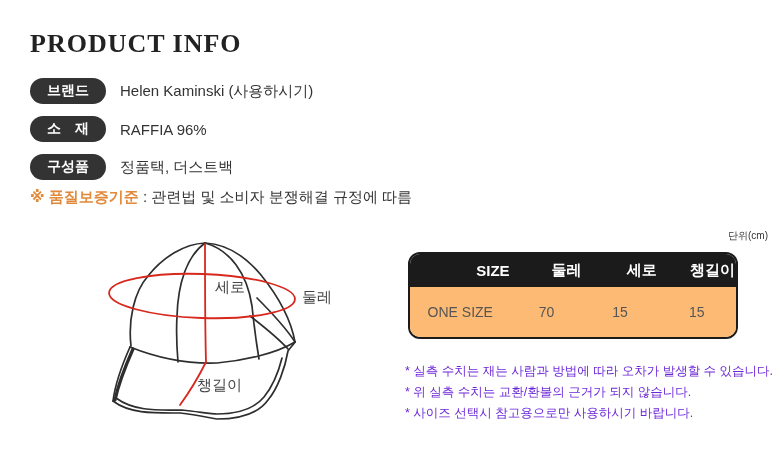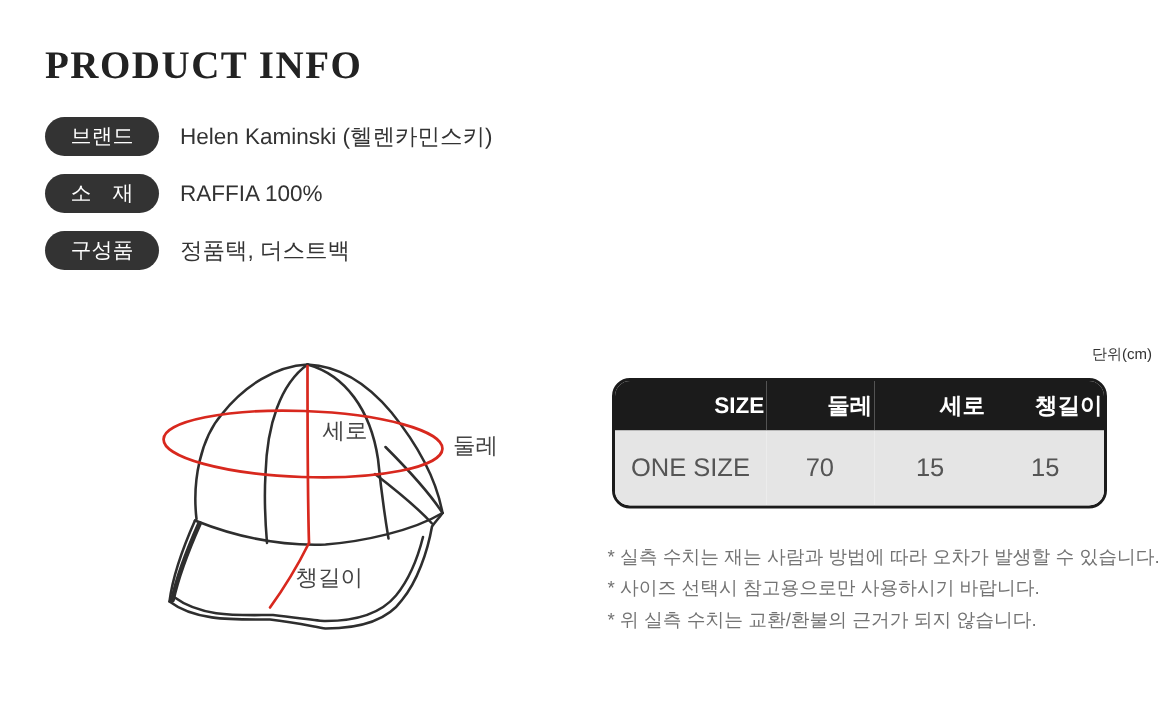--- a/index.html
+++ b/index.html
@@ -5,59 +5,62 @@
   html,body{margin:0;padding:0;background:#fff;}
   .page{position:relative;width:780px;height:468px;background:#ffffff;overflow:hidden;
         font-family:"Liberation Sans","DejaVu Sans",sans-serif;color:#333;padding-left:32px;}
   .title{position:absolute;left:30px;top:29px;font-family:"Liberation Serif","DejaVu Serif",serif;
          font-size:26px;font-weight:bold;color:#222;letter-spacing:1px;}
   .info-col{position:absolute;top:78px;}
   .info-col.left{left:30px;}
   .info-col.right{left:388px;}
   .info-row{display:flex;align-items:center;height:26px;margin-bottom:12px;}
   .pill{display:inline-flex;justify-content:center;align-items:center;width:76px;height:26px;
-        border-radius:14px;background:#333333;color:#fff;font-size:14px;font-weight:normal;
+        border-radius:14px;background:#333333;color:#fff;font-size:14px;font-weight:bold;
         flex:0 0 76px;white-space:pre;}
   .info-value{margin-left:14px;font-size:15px;color:#333;white-space:nowrap;}
   .quality{position:absolute;left:30px;top:188px;font-size:15px;color:#333;}
   .quality .q-label{color:#E18A3B;font-weight:bold;}
   .hat-wrap{position:absolute;left:30px;top:228px;width:330px;height:232px;}
   .hat-wrap svg text{font-family:"Liberation Sans","DejaVu Sans",sans-serif;}
   .unit{position:absolute;left:408px;top:229px;width:360px;text-align:right;font-size:10px;color:#333;}
   .size-table-wrap{position:absolute;left:408px;top:252px;width:326px;border:2px solid #1B1B1B;
                    border-radius:12px;overflow:hidden;background:#fff;}
   table.size{width:100%;border-collapse:collapse;table-layout:fixed;}
   table.size th{background:#1B1B1B;color:#fff;font-size:15px;font-weight:bold;height:31px;text-align:right;}
-  table.size td{height:48px;font-size:17px;color:#555;text-align:center;background:#e5e5e5;}
+  table.size td{height:48px;font-size:14px;color:#555;text-align:center;background:#fdba74;}
   .c1{width:31%;} .c2{width:22%;} .c3{width:23%;} .c4{width:24%;}
-  .notes{position:absolute;left:405px;top:361px;font-size:12.5px;color:#737373;line-height:21px;}
+  .notes{position:absolute;left:405px;top:361px;font-size:12.5px;color:#6d28d9;line-height:21px;}
 </style>
 </head>
 <body>
 
 <div class="page">
 
   <div class="title">PRODUCT INFO</div>
 
   <div class="info-col left">
     <div class="info-row">
       <span class="pill">브랜드</span>
-      <span class="info-value">Helen Kaminski (헬렌카민스키)</span>
+      <span class="info-value">Helen Kaminski (사용하시기)</span>
     </div>
     <div class="info-row">
       <span class="pill">소　재</span>
-      <span class="info-value">RAFFIA 100%</span>
+      <span class="info-value">RAFFIA 96%</span>
     </div>
     <div class="info-row">
       <span class="pill">구성품</span>
       <span class="info-value">정품택, 더스트백</span>
     </div>
   </div>
 
 
+  <div class="quality">
+    <span class="q-label">※ 품질보증기준</span><span> : 관련법 및 소비자 분쟁해결 규정에 따름</span>
+  </div>
 
   <div class="hat-wrap">
     <svg viewBox="0 0 330 232" width="330" height="232">
       <g fill="none" stroke="#2E2E2E" stroke-width="1.7" stroke-linecap="round" stroke-linejoin="round">
         <path d="M 101 118 C 98 92 104 64 118 48 C 133 29 154 16 175 15"></path>
         <path d="M 175 15 C 197 16 216 29 231 47 C 248 68 261 92 265 114"></path>
         <path d="M 100 119 C 130 131 160 136 187 135 C 212 133 245 126 265 114"></path>
         <path d="M 175 15 C 157 28 148 55 147 88 C 146 105 147 122 148 134"></path>
         <path d="M 175 15 C 200 22 217 45 222 78 C 224 98 227 119 229 131"></path>
         <path d="M 227 70 C 241 84 256 100 265 114"></path>
@@ -98,17 +101,17 @@
           <td>70</td>
           <td>15</td>
           <td>15</td>
         </tr>
       </tbody>
     </table>
   </div>
 
   <div class="notes">
     <div>* 실측 수치는 재는 사람과 방법에 따라 오차가 발생할 수 있습니다.</div>
+    <div>* 위 실측 수치는 교환/환불의 근거가 되지 않습니다.</div>
     <div>* 사이즈 선택시 참고용으로만 사용하시기 바랍니다.</div>
-    <div>* 위 실측 수치는 교환/환불의 근거가 되지 않습니다.</div>
   </div>
 
 </div>
 
 </body></html>

